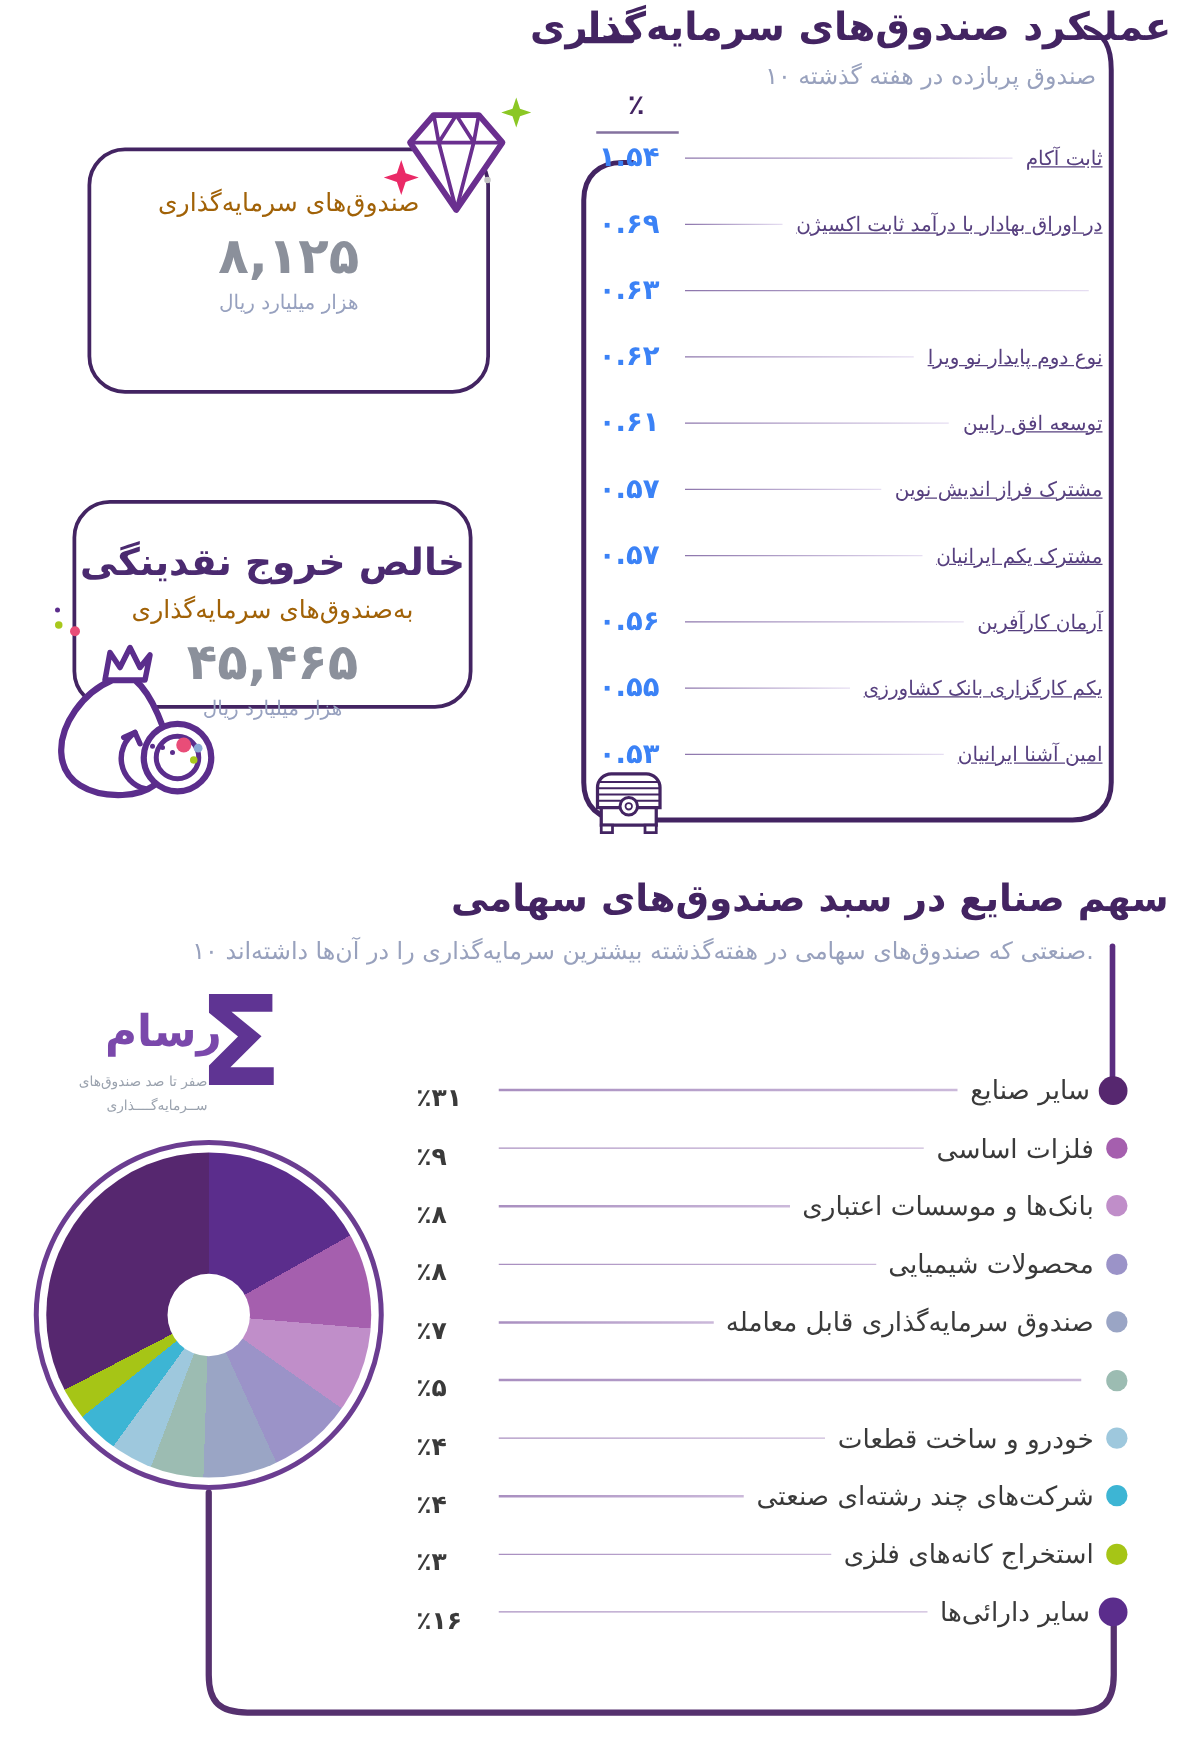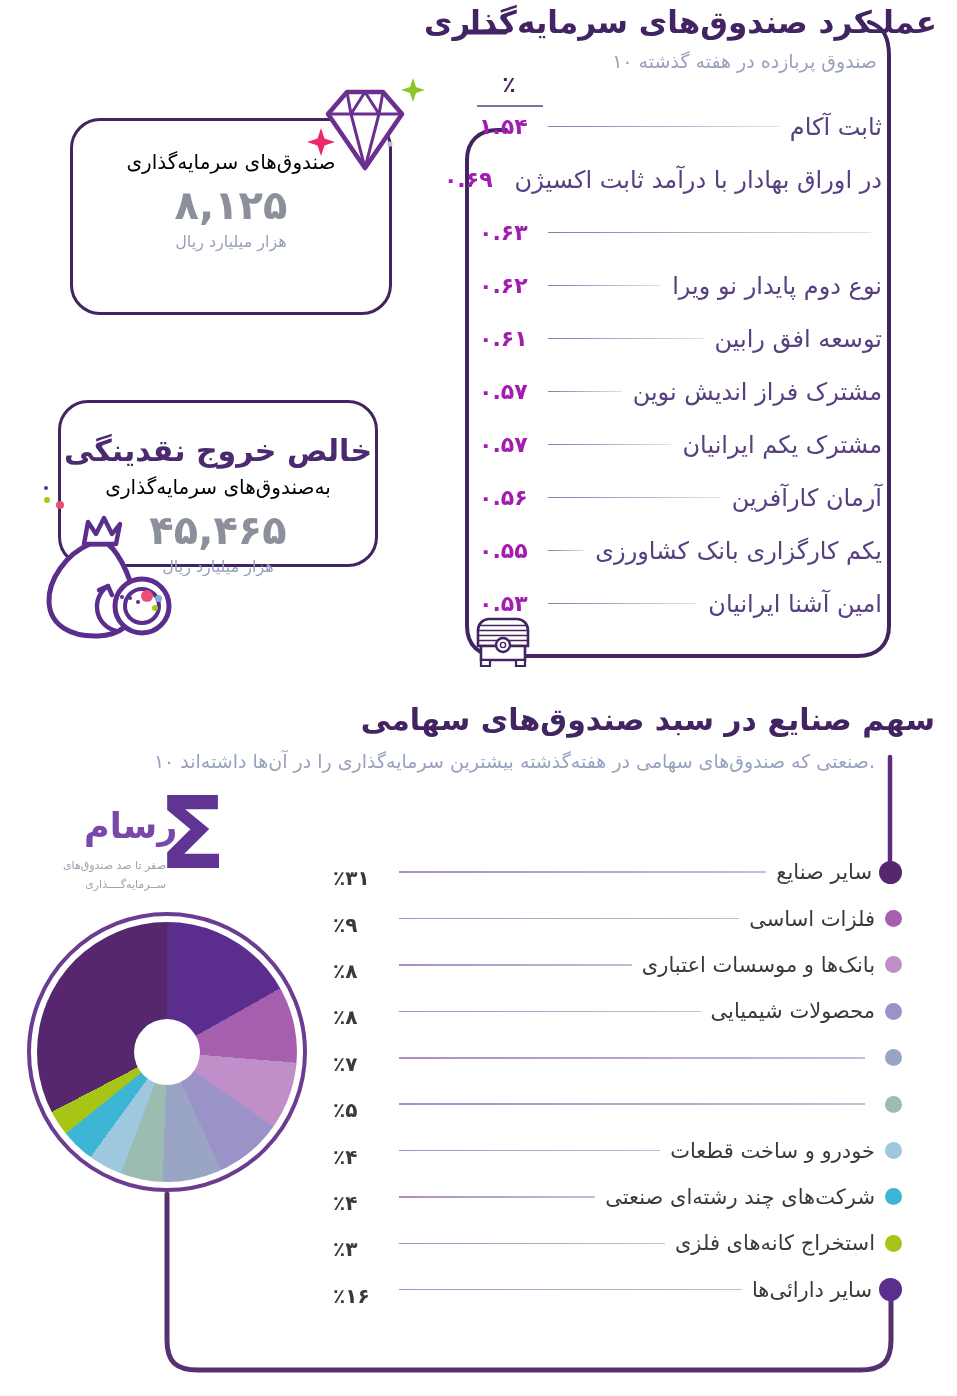--- a/index.html
+++ b/index.html
@@ -8,31 +8,31 @@
   .abs{position:absolute;}
   svg{display:block;}
 
   
   .funds-title{top:4px;right:20px;font-size:31px;font-weight:bold;color:#432462;white-space:nowrap;z-index:3;}
   .funds-subtitle{top:50px;right:80px;font-size:19px;color:#98a1bd;white-space:nowrap;z-index:3;}
   .pct-header{top:72px;left:487px;width:44px;text-align:center;font-size:22px;font-weight:bold;color:#432462;z-index:3;}
   .pct-underline{top:105px;left:477px;width:66px;height:0;border-top:2px solid #84719f;z-index:3;}
   .fund-rows{top:100px;left:479px;width:403px;z-index:3;display:flex;flex-direction:column;direction:rtl;}
   .fund-row{height:53px;display:flex;align-items:center;}
-  .fund-name{color:#57407f;font-size:24px;white-space:nowrap;}
+  .fund-name{color:#57407f;font-size:16px;white-space:nowrap;text-decoration:underline;}
   .fund-line{flex:1;height:1.6px;margin:0 11px;background:linear-gradient(to left,#e6def2,#8d76ac);}
-  .fund-value{width:58px;direction:ltr;text-align:left;font-size:22px;font-weight:bold;color:#a21caf;}
+  .fund-value{width:58px;direction:ltr;text-align:left;font-size:22px;font-weight:bold;color:#3b82f6;}
 
   
   .card{border:3.5px solid #432462;border-radius:30px;display:flex;flex-direction:column;
         align-items:center;text-align:center;z-index:2;background:#fff;}
   .card-asset{left:70px;top:118px;width:322px;height:197px;padding-top:22px;box-sizing:border-box;}
   .card-liq{left:58px;top:400px;width:320px;height:167px;padding-top:30px;box-sizing:border-box;}
   .card-title{font-size:30px;font-weight:bold;color:#4b2a70;white-space:nowrap;}
-  .card-sub{font-size:20px;color:#000000;margin-top:7px;white-space:nowrap;}
+  .card-sub{font-size:20px;color:#a16207;margin-top:7px;white-space:nowrap;}
   .card-value{font-size:40px;font-weight:bold;color:#8b909b;margin-top:8px;direction:ltr;}
   .card-unit{font-size:16px;color:#97a1bf;margin-top:4px;}
   .icon-diamond{left:300px;top:76px;z-index:4;}
   .icon-bag{left:28px;top:490px;z-index:4;}
   .icon-chest{left:472px;top:614px;z-index:4;}
 
   
   .decor-dot{position:absolute;border-radius:50%;z-index:5;}
 
   
@@ -209,20 +209,21 @@
         <span class="ind-value">٪۸</span>
       </div>
       <div class="ind-row">
         <span class="ind-dot" style="background: rgb(155, 147, 200);"></span>
         <span class="ind-label">محصولات شیمیایی</span>
         <span class="ind-line"></span>
         <span class="ind-value">٪۸</span>
       </div>
       <div class="ind-row">
         <span class="ind-dot" style="background: rgb(154, 165, 197);"></span>
+        <span class="ind-label">صندوق سرمایه‌گذاری قابل معامله</span>
         <span class="ind-line"></span>
         <span class="ind-value">٪۷</span>
       </div>
       <div class="ind-row">
         <span class="ind-dot" style="background: rgb(156, 188, 178);"></span>
         <span class="ind-line"></span>
         <span class="ind-value">٪۵</span>
       </div>
       <div class="ind-row">
         <span class="ind-dot" style="background: rgb(158, 200, 221);"></span>

